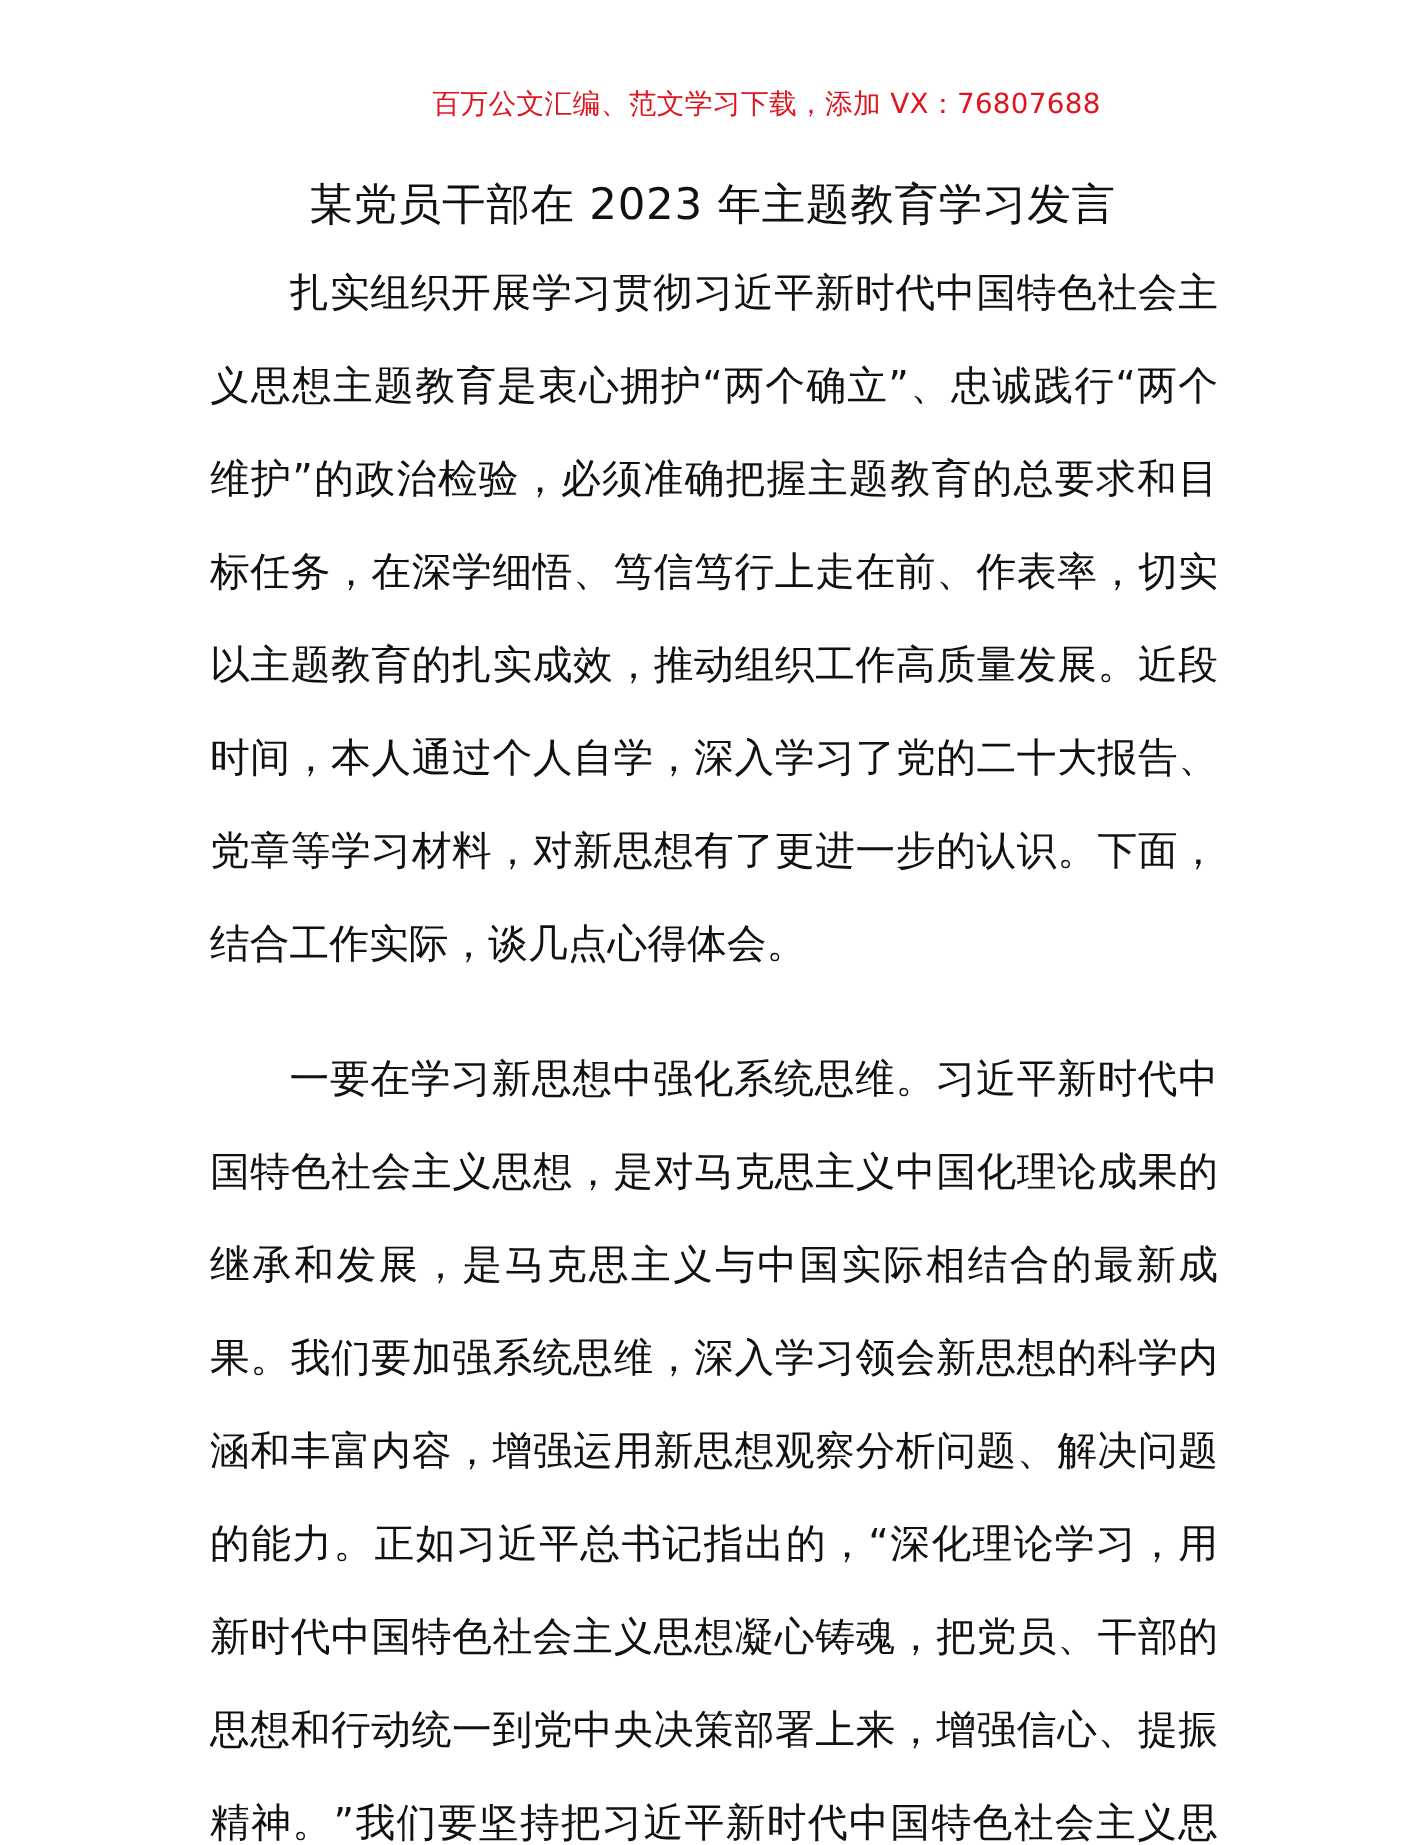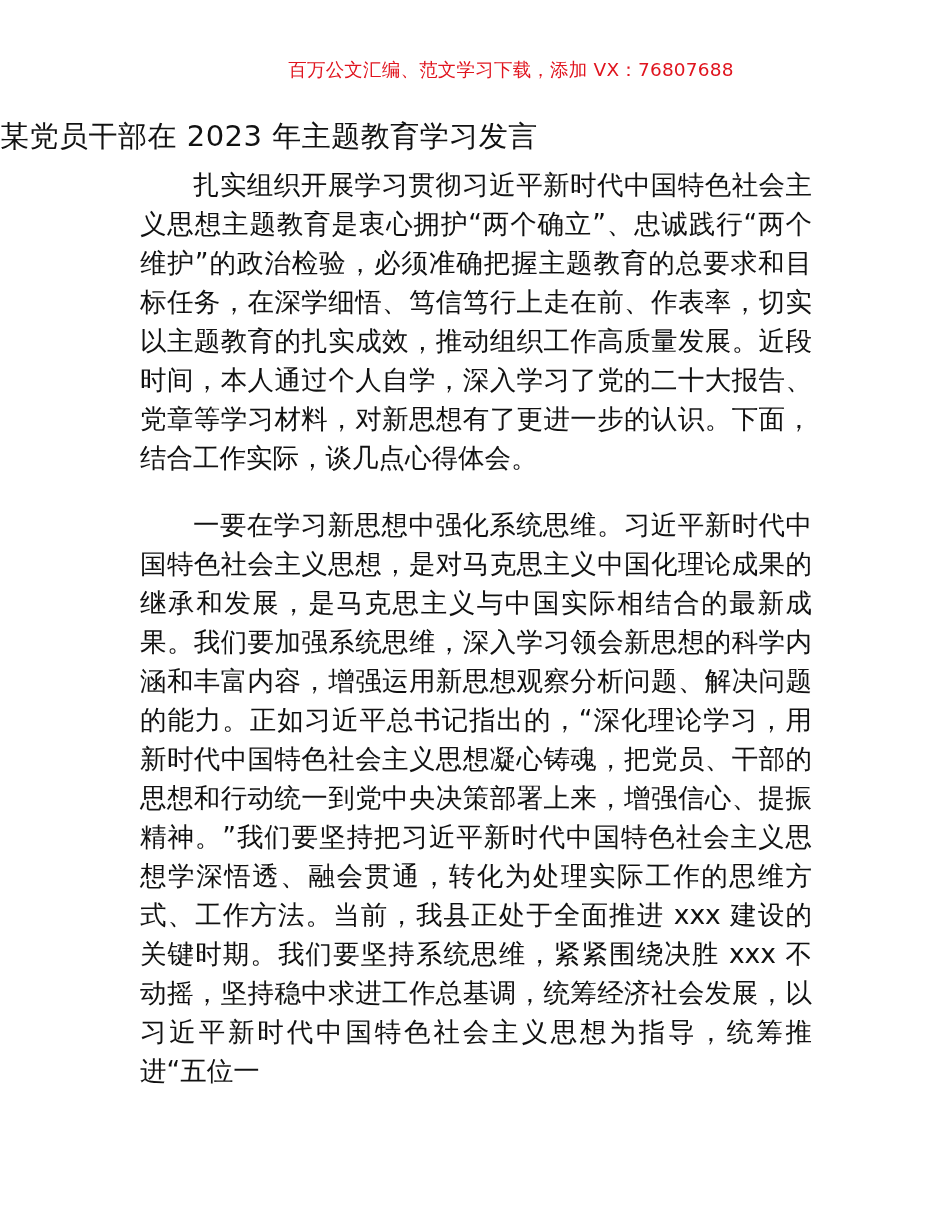--- a/index.html
+++ b/index.html
@@ -33,35 +33,36 @@
     line-height: 30px;
     color: #e0141e;
     letter-spacing: 0.2px;
     padding-left: 36px;
   }
   .doc-title {
     position: absolute;
     top: 114px;
     left: 0;
     width: 950px;
+    text-align: center;
     font-size: 29px;
     line-height: 44px;
     color: #111111;
     letter-spacing: 0.5px;
   }
   .body-text {
     position: absolute;
     top: 165px;
     left: 140px;
     width: 672px;
   }
   .para {
     margin: 0;
     font-size: 26.5px;
-    line-height: 39px;
+    line-height: 62px;
     text-indent: 2em;
     text-align: justify;
     color: #111111;
     word-break: break-all;
   }
   .para + .para {
     margin-top: 28px;
   }
 </style>
 </head>

